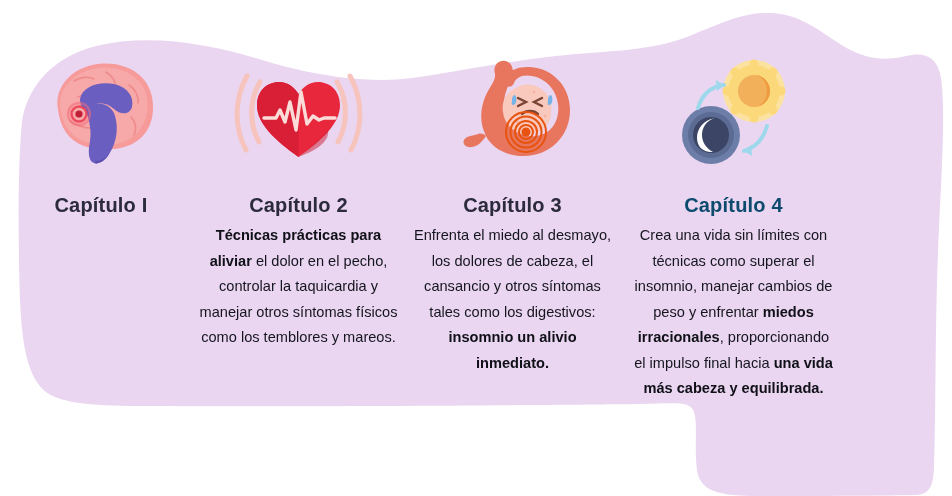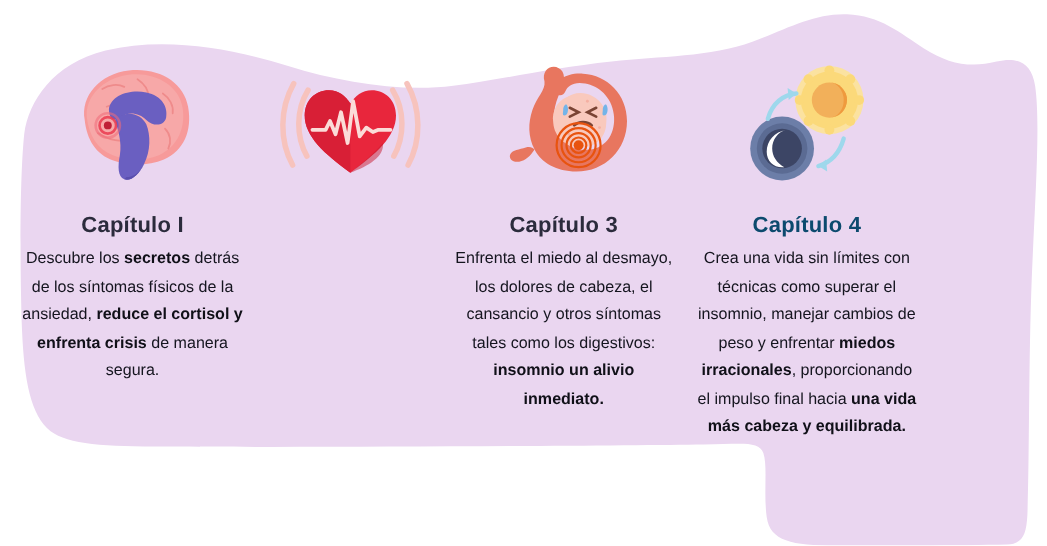--- a/index.html
+++ b/index.html
@@ -142,21 +142,20 @@
           <path d="M58,54 C66,50 76,54 80,62 C84,72 84,86 78,98 C73,108 66,114 60,112
                    C54,110 54,100 56,90 C58,78 54,66 52,60 C51,56 54,56 58,54 Z" fill="#6a5fc1"></path>
           <path d="M60,112 C66,114 73,108 78,98 C74,106 68,110 62,110 Z" fill="#5a4fae"></path>
 
           <circle cx="45" cy="63" r="11" fill="none" stroke="#f06a78" stroke-width="2.4" opacity="0.55"></circle>
           <circle cx="45" cy="63" r="7.5" fill="none" stroke="#ea3b50" stroke-width="2.4" opacity="0.85"></circle>
           <circle cx="45" cy="63" r="3.6" fill="#c01f36"></circle>
         </svg>
       </div>
       <div class="chapter-title" style="color: rgb(43, 43, 60);">Capítulo I</div>
-      <div class="chapter-body" style="color: rgb(21, 21, 31);"><span>Descubre los </span><b>secretos</b><span> detrás de los síntomas físicos de la ansiedad, </span><b>reduce el cortisol y enfrenta crisis</b><span> de manera segura.</span></div>
     </div>
 
     <div class="column col-2">
       <div class="icon-wrap">
         <svg width="135" height="110" viewBox="0 0 135 110" aria-hidden="true">
 
           <g fill="none" stroke="#f7c3bd" stroke-width="5" stroke-linecap="round">
             <path d="M29,24 C18,42 18,66 28,84"></path>
             <path d="M16,18 C3,41 3,70 15,92"></path>
           </g>
@@ -168,20 +167,22 @@
 
           <path d="M67.5,99 C44,82 26,66 26,47 C26,33 36,24 48,24 C57,24 63,29 67.5,36
                    C72,29 78,24 87,24 C99,24 109,33 109,47 C109,66 91,82 67.5,99 Z" fill="#e8263c"></path>
           <path d="M67.5,99 C44,82 26,66 26,47 C26,33 36,24 48,24 C57,24 63,29 67.5,36
                    L67.5,99 Z" fill="#d81f36"></path>
           <path d="M67.5,99 C67.5,99 85,86 97,72 C99,84 84,93 67.5,99 Z" fill="#c81a30" opacity="0.5"></path>
 
           <polyline points="33,60 45,60 49,52 54,64 59,44 65,72 70,34 76,66 82,58 88,62 93,60 104,60" fill="none" stroke="#fbdcd8" stroke-width="3.4" stroke-linecap="round" stroke-linejoin="round"></polyline>
         </svg>
       </div>
+      <div class="chapter-title" style="color: rgb(43, 43, 60);">Capítulo 2</div>
+      <div class="chapter-body" style="color: rgb(21, 21, 31);"><b>Técnicas prácticas para aliviar</b><span> el dolor en el pecho, controlar la taquicardia y manejar otros síntomas físicos como los temblores y mareos.</span></div>
     </div>
 
     <div class="column col-3">
       <div class="icon-wrap">
         <svg width="130" height="122" viewBox="0 0 130 122" aria-hidden="true">
 
           <path d="M47,22 C44,12 53,6 60,10 C66,13 66,22 62,30 C55,44 54,56 58,66
                    C62,78 74,86 88,84 C104,82 112,68 110,52 C108,36 96,26 84,24
                    C74,22 68,26 66,31 C64,36 58,36 57,30 C56,22 66,14 82,15
                    C104,16 122,34 122,58 C122,84 102,104 76,104

